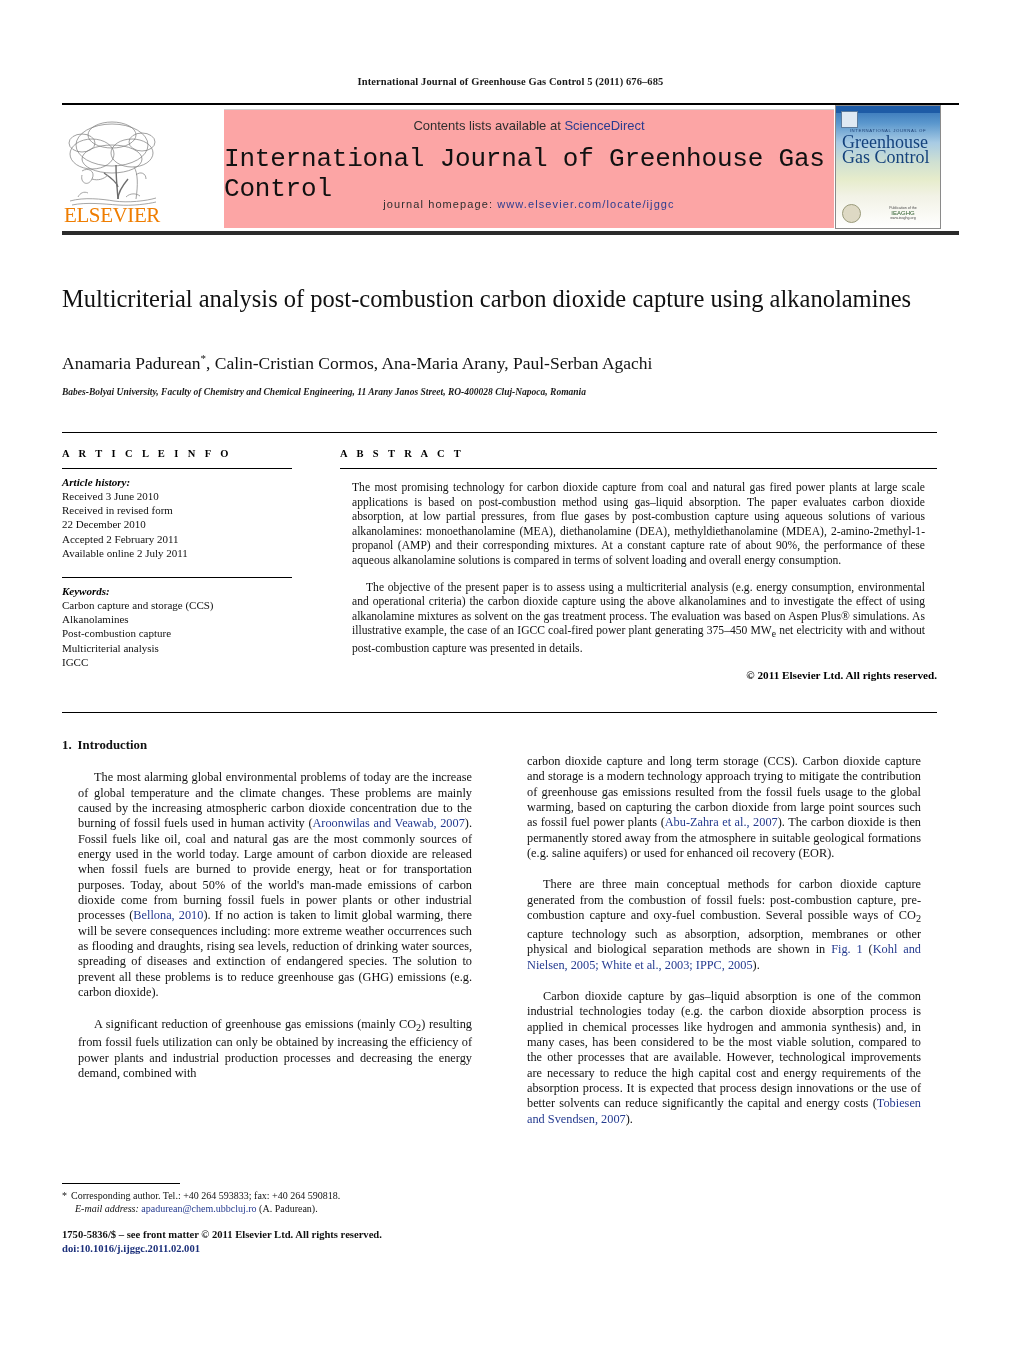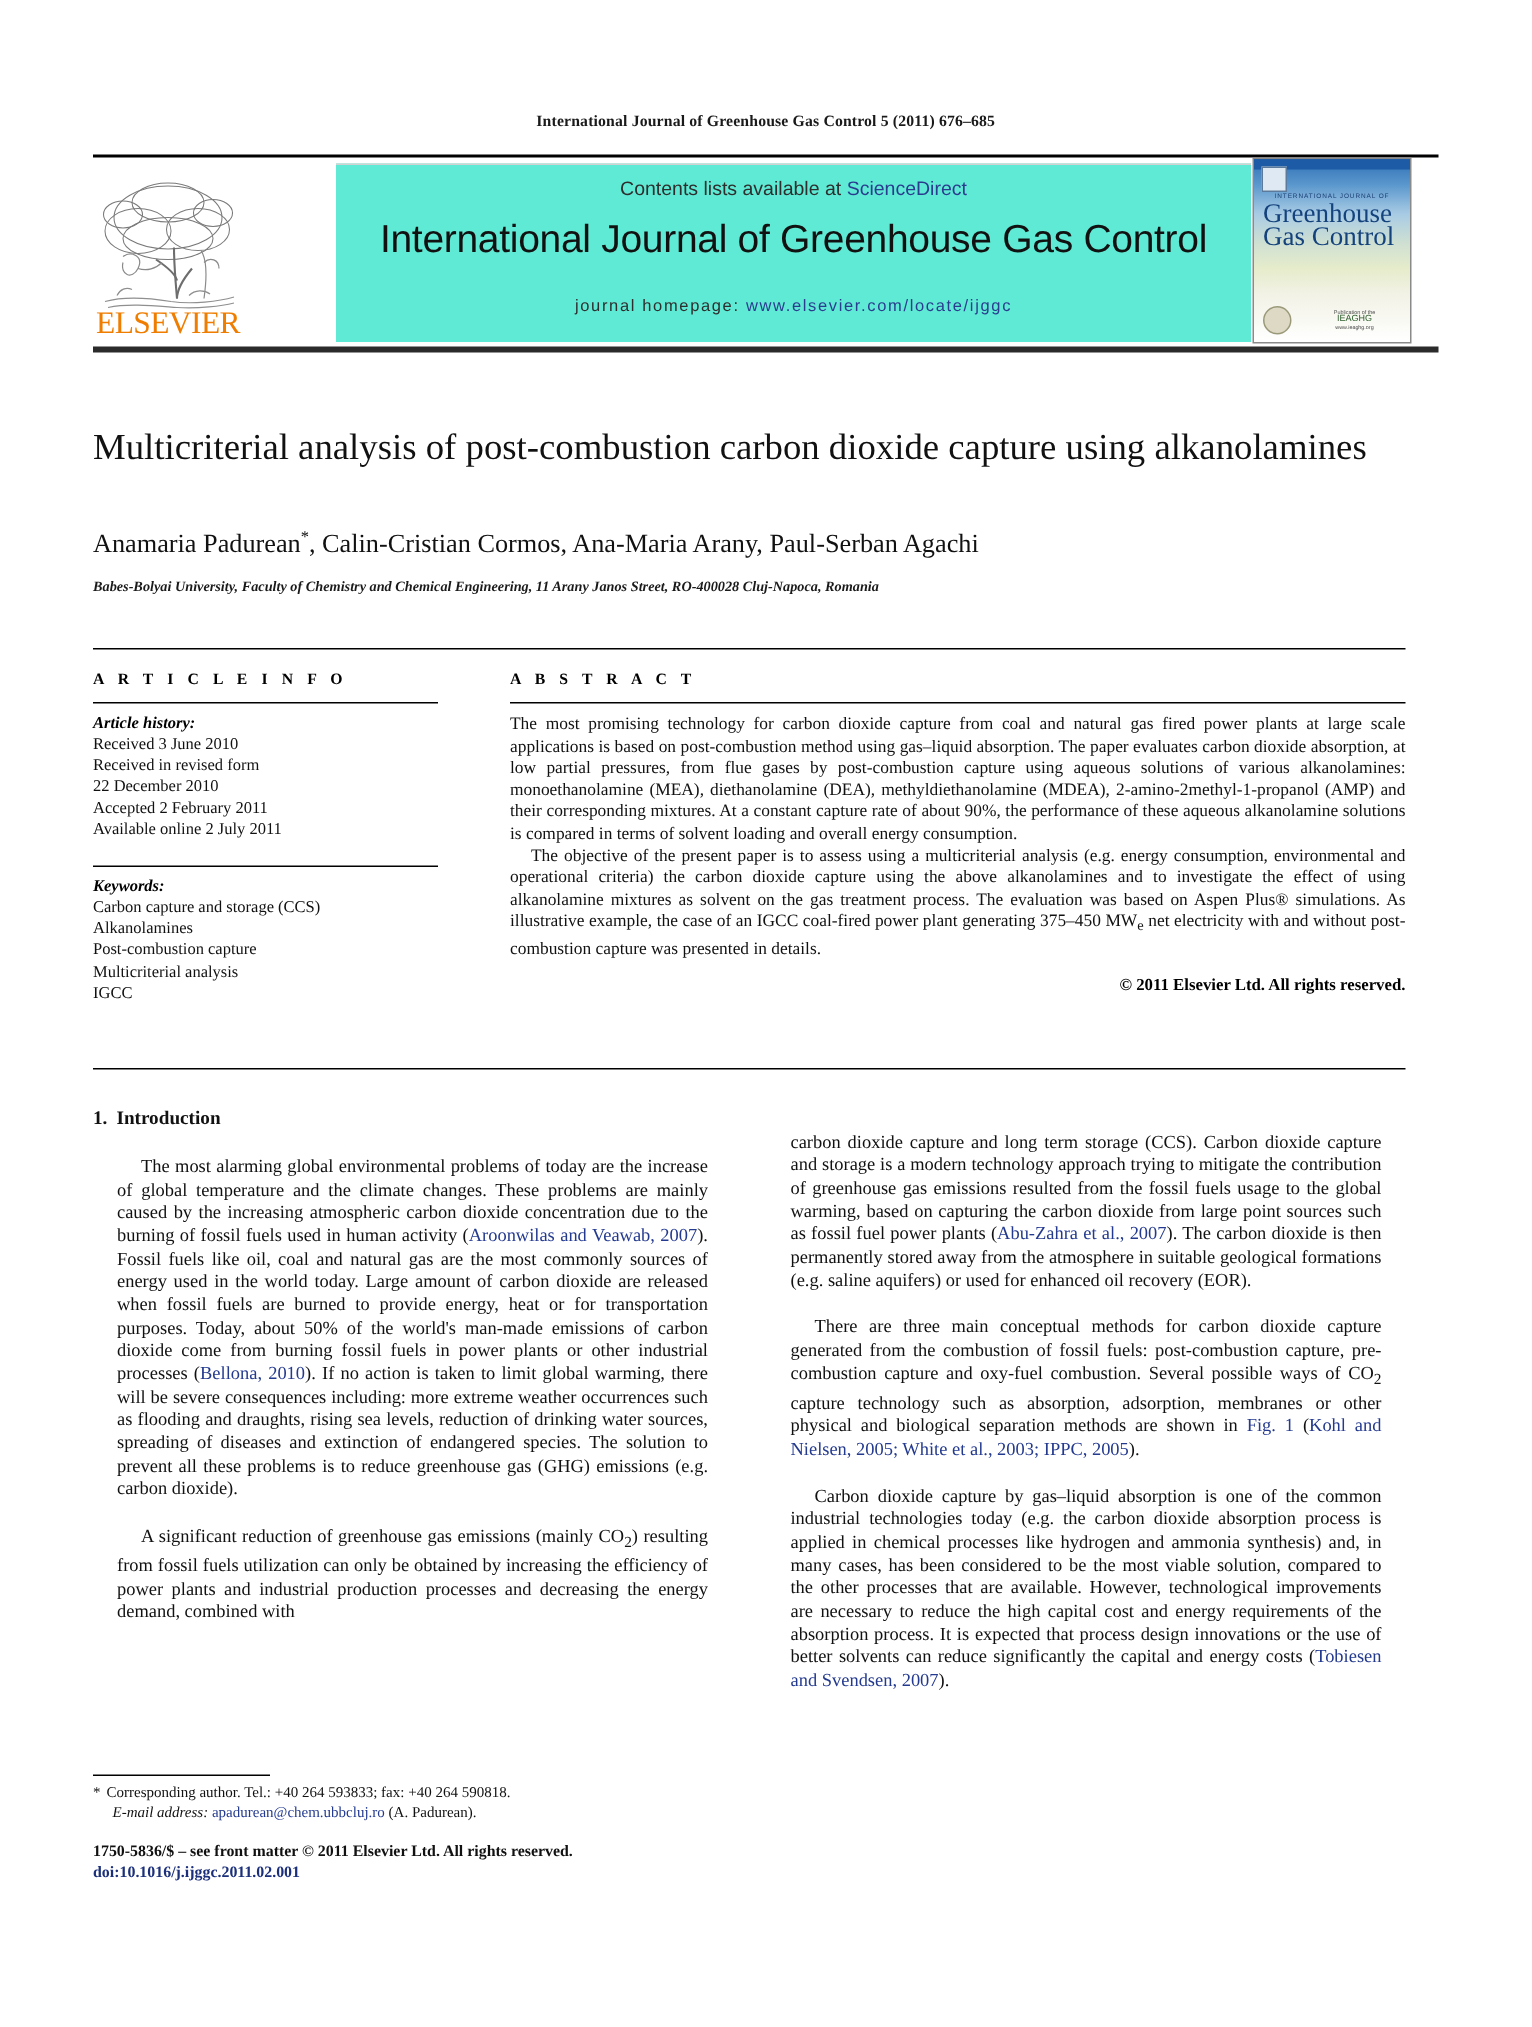--- a/index.html
+++ b/index.html
@@ -57,43 +57,42 @@
   .elsevier-logo {
     position: absolute;
     left: 0; top: 6px;
     width: 100px; height: 118px;
   }
   .banner {
     position: absolute;
     left: 162px; top: 6px;
     width: 610px;
     height: 118px;
-    background: #5eead4;
+    background: #fca5a5;
     border-top: 1px solid #d2d2d2;
   }
   .banner-contents {
     position: absolute;
     left: 0; top: 8px;
     width: 610px;
     text-align: center;
     font-family: "Liberation Sans", sans-serif;
     font-size: 13px;
     color: #2e2e2e;
   }
   .sciencedirect {
     color: #2b3c8f;
     font-family: "Liberation Sans", sans-serif;
     font-size: 13px;
   }
   .banner-title {
     position: absolute;
     left: 0; top: 34px;
     width: 610px;
-    text-align: center;
-    font-family: Liberation Sans, sans-serif;
+    font-family: Liberation Mono, monospace;
     font-size: 26px;
     color: #111;
     letter-spacing: -0.2px;
   }
   .banner-homepage {
     position: absolute;
     left: 0; top: 88px;
     width: 610px;
     text-align: center;
     font-family: "Liberation Sans", sans-serif;
@@ -234,21 +233,21 @@
     left: 340px; top: 448px;
     width: 597px;
   }
   .abstract-body {
     font-family: "Liberation Serif", serif;
     font-size: 11.6px;
     line-height: 14.6px;
     text-align: justify;
     color: #111;
   }
-  .abstract-body p { margin: 0; text-indent: 14px; }
+  .abstract-body p { margin: 12px; text-indent: 14px; }
   .abstract-body p.first { text-indent: 0; }
   .copyright {
     margin-top: 10px;
     text-align: right;
     font-family: "Liberation Serif", serif;
     font-weight: bold;
     font-size: 11.2px;
   }
   .rule-bottom-wide {
     position: absolute;

